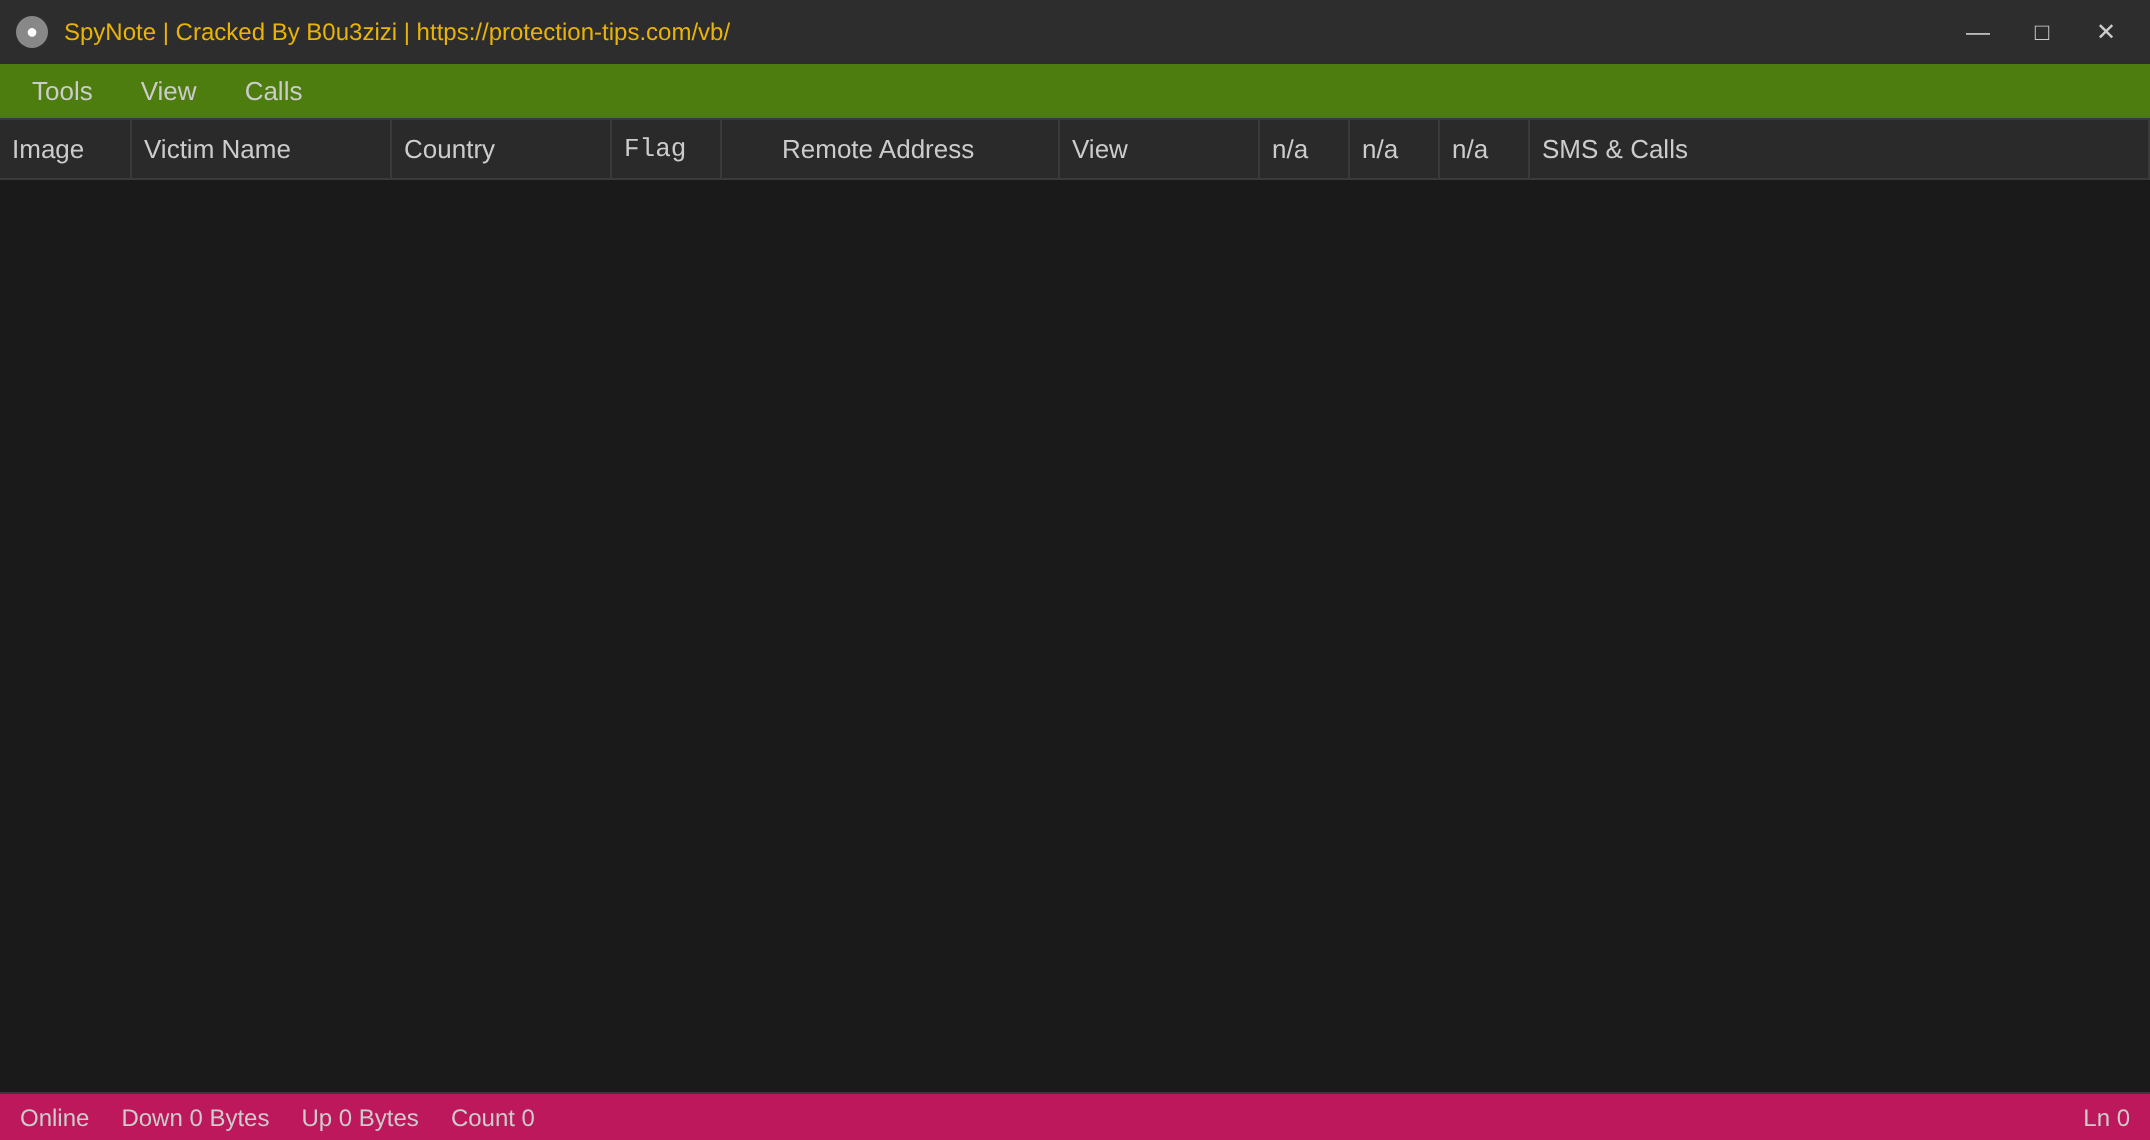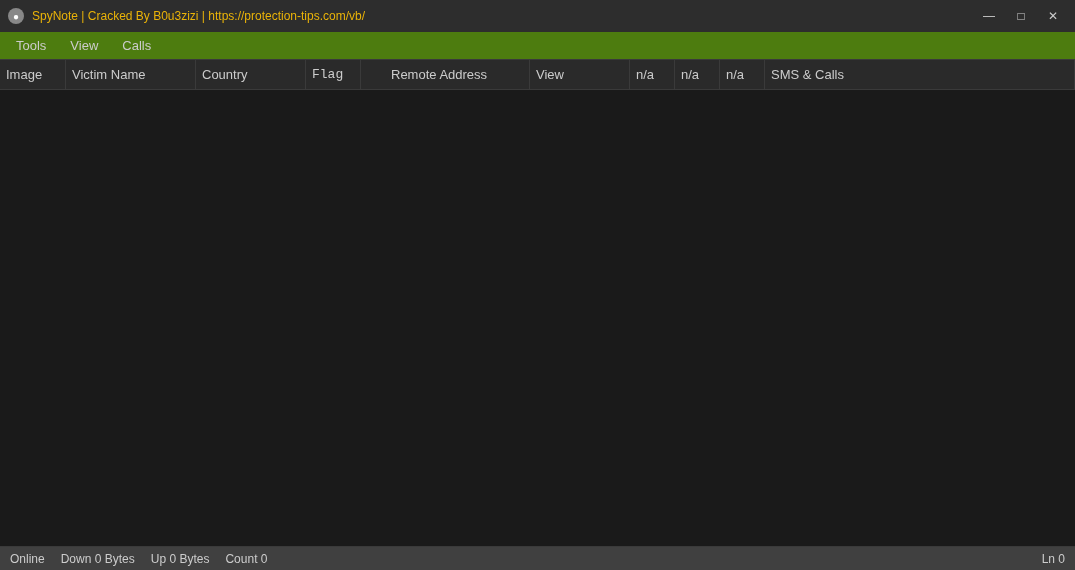--- a/index.html
+++ b/index.html
@@ -127,21 +127,21 @@
     .content-area {
       flex: 1;
       background: #1a1a1a;
       overflow: hidden;
     }
 
     
     .status-bar {
       display: flex;
       align-items: center;
-      background: #404040;
+      background: #be185d;
       height: 24px;
       padding: 0 10px;
       flex-shrink: 0;
       border-top: 1px solid #3a3a3a;
       gap: 0;
     }
 
     .status-item {
       color: #cccccc;
       font-size: 12px;

